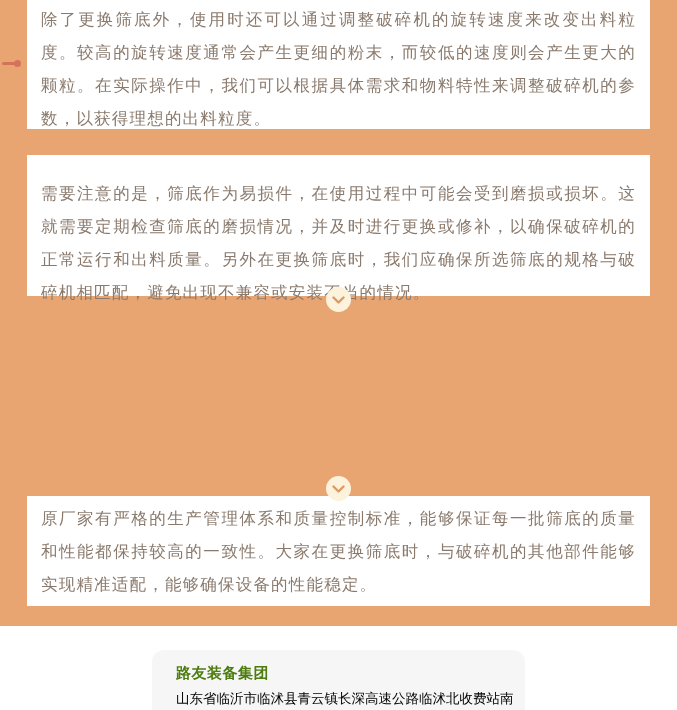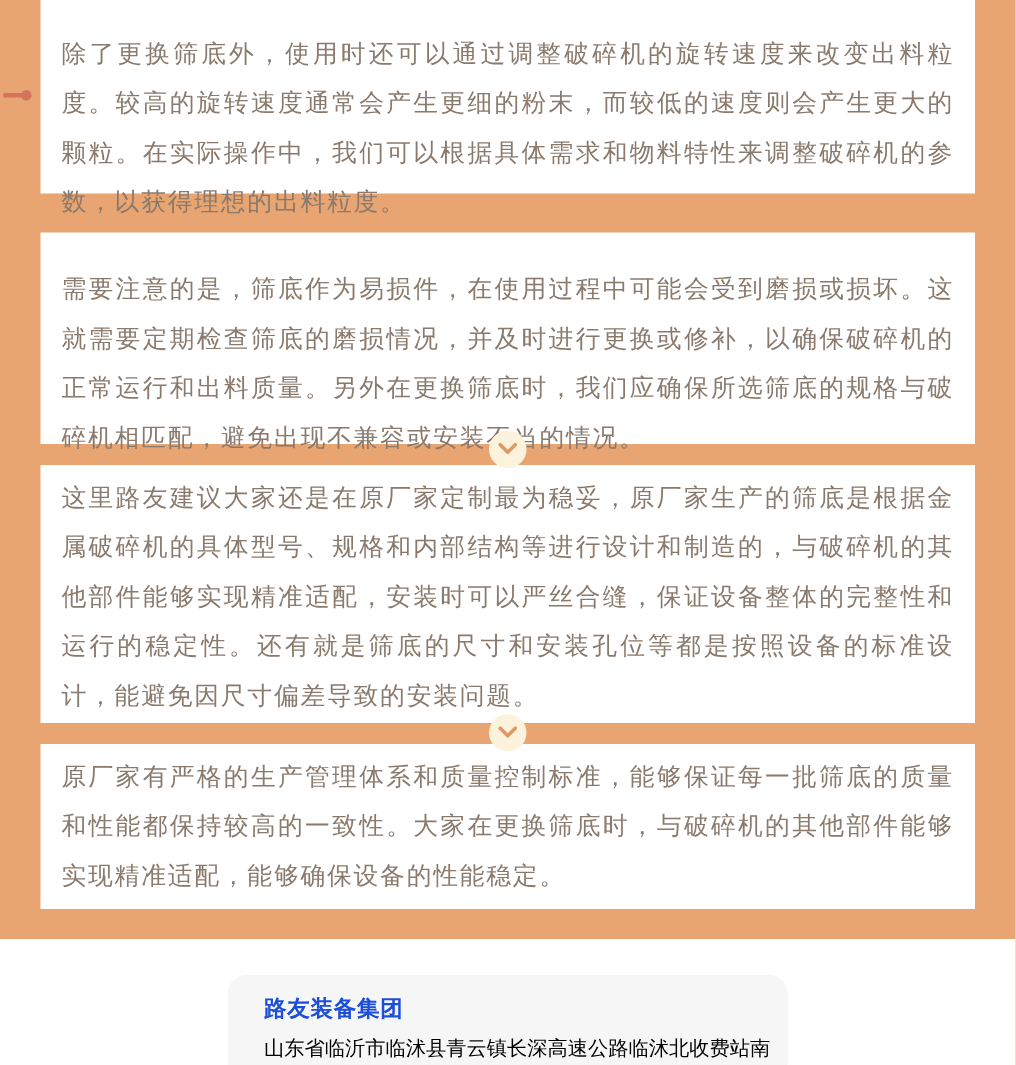--- a/index.html
+++ b/index.html
@@ -36,21 +36,21 @@
     margin: 0;
     padding: 0 14px;
     font-size: 16.5px;
     line-height: 33px;
     letter-spacing: 1.2px;
     color: #8a7a6d;
     text-align: justify;
     text-justify: inter-character;
     overflow: hidden;
   }
-  .card-1 p { padding-top: 20px;  height: 126px; }
+  .card-1 p { padding-top: 3px;  height: 126px; }
   .card-2 p { padding-top: 22px; height: 131px; }
   .card-3 p { padding-top: 6px;  height: 166px; }
   .card-4 p { padding-top: 6px;  height: 104px; }
 
   .chevron-badge {
     position: absolute;
     left: 326px;
     width: 25px;
     height: 25px;
     border-radius: 50%;
@@ -99,21 +99,21 @@
     height: 70px;
     background: #f6f6f6;
     border-radius: 12px;
     box-sizing: border-box;
     padding: 13px 24px 0 24px;
     overflow: hidden;
   }
   .footer-company {
     font-size: 15px;
     font-weight: bold;
-    color: #1d4ed8;
+    color: #4d7c0f;
     letter-spacing: 0.5px;
     line-height: 20px;
     white-space: nowrap;
   }
   .footer-address {
     margin-top: 7px;
     font-size: 13.5px;
     color: #000000;
     letter-spacing: 0;
     line-height: 18px;
@@ -126,23 +126,20 @@
 <div class="orange-area">
 
   <div class="content-card card-1">
     <p>除了更换筛底外，使用时还可以通过调整破碎机的旋转速度来改变出料粒度。较高的旋转速度通常会产生更细的粉末，而较低的速度则会产生更大的颗粒。在实际操作中，我们可以根据具体需求和物料特性来调整破碎机的参数，以获得理想的出料粒度。</p>
   </div>
 
   <div class="content-card card-2">
     <p>需要注意的是，筛底作为易损件，在使用过程中可能会受到磨损或损坏。这就需要定期检查筛底的磨损情况，并及时进行更换或修补，以确保破碎机的正常运行和出料质量。另外在更换筛底时，我们应确保所选筛底的规格与破碎机相匹配，避免出现不兼容或安装不当的情况。</p>
   </div>
 
-  <div class="content-card card-3">
-    <p>这里路友建议大家还是在原厂家定制最为稳妥，原厂家生产的筛底是根据金属破碎机的具体型号、规格和内部结构等进行设计和制造的，与破碎机的其他部件能够实现精准适配，安装时可以严丝合缝，保证设备整体的完整性和运行的稳定性。还有就是筛底的尺寸和安装孔位等都是按照设备的标准设计，能避免因尺寸偏差导致的安装问题。</p>
-  </div>
 
   <div class="content-card card-4">
     <p>原厂家有严格的生产管理体系和质量控制标准，能够保证每一批筛底的质量和性能都保持较高的一致性。大家在更换筛底时，与破碎机的其他部件能够实现精准适配，能够确保设备的性能稳定。</p>
   </div>
 
   <div class="chevron-badge badge-1">
     <span>
       <svg width="13" height="9" viewBox="0 0 13 9">
         <polyline points="1.5,1.5 6.5,6.5 11.5,1.5" fill="none" stroke="#dd9a64" stroke-width="2.4" stroke-linecap="round" stroke-linejoin="round"></polyline>
       </svg>

